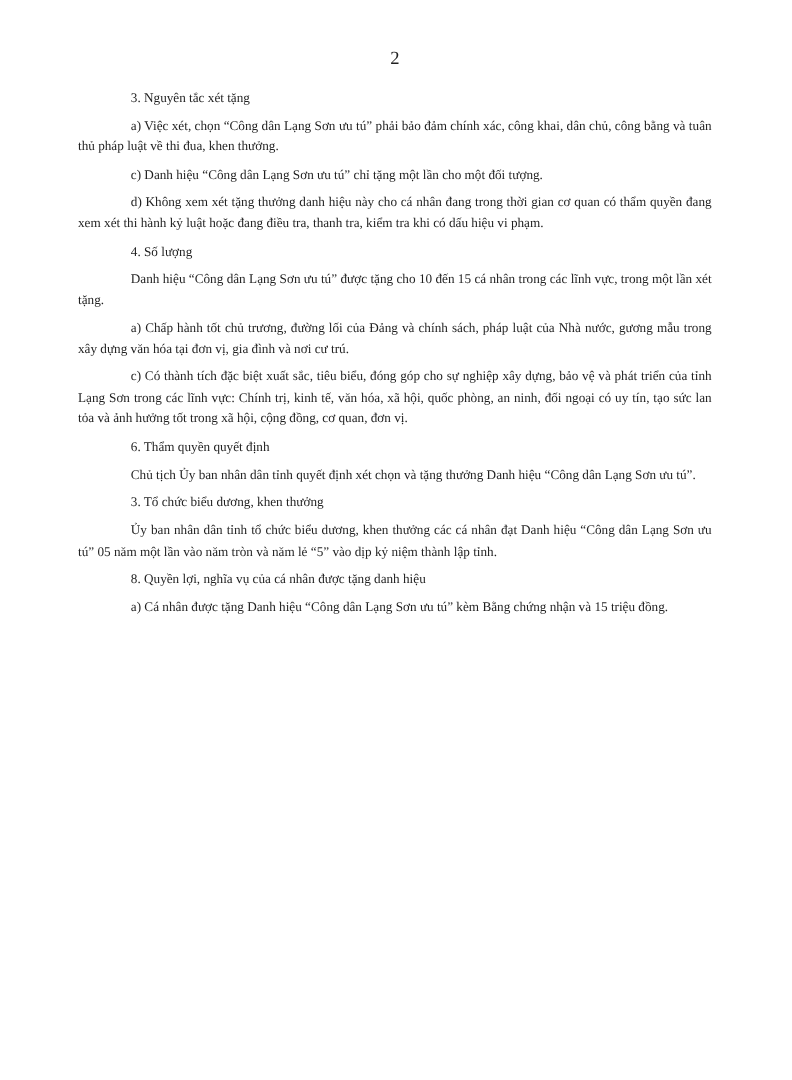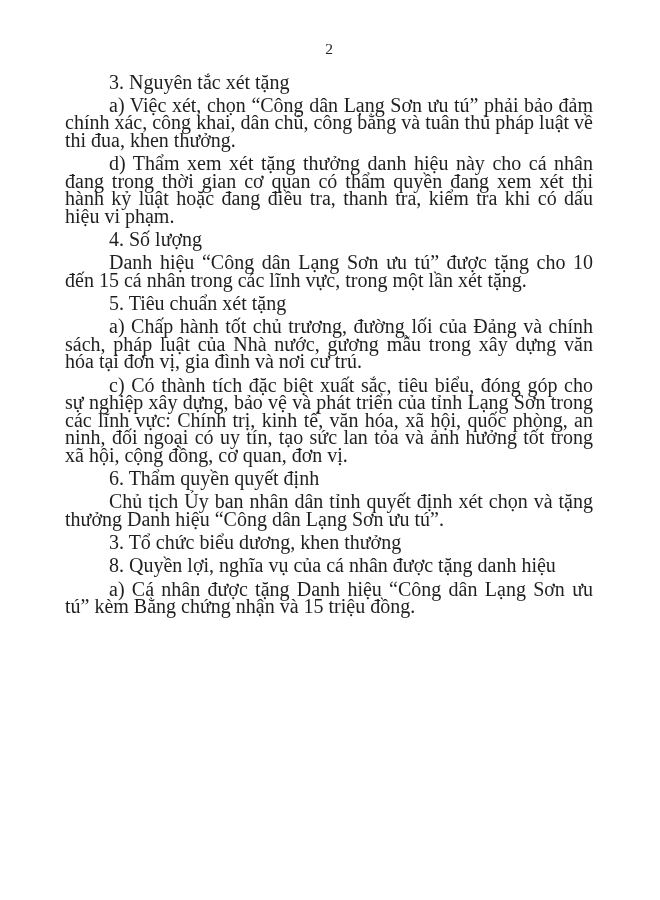--- a/index.html
+++ b/index.html
@@ -22,43 +22,44 @@
     padding-top: 40px;
     text-align: center;
     font-size: 15.5px;
     line-height: 17.6px;
   }
   .content {
     margin-top: 16px;
   }
   .content p {
     margin: 0 0 5.6px 0;
-    font-size: 20px;
+    font-size: 11px;
     line-height: 17.6px;
     text-indent: 44px;
     text-align: justify;
     text-justify: inter-word;
   }
   .content p.heading {
     text-align: left;
   }
 </style>
 </head>
 <body>
 
 <div class="page">
   <div class="page-number">2</div>
   <div class="content">
     <p class="heading">3. Nguyên tắc xét tặng</p>
     <p class="body">a) Việc xét, chọn “Công dân Lạng Sơn ưu tú” phải bảo đảm chính xác, công khai, dân chủ, công bằng và tuân thủ pháp luật về thi đua, khen thưởng.</p>
-    <p class="body">d) Thẩm xem xét tặng thưởng danh hiệu này cho cá nhân đang trong thời gian cơ quan có thẩm quyền đang xem xét thi hành kỷ luật hoặc đang điều tra, thanh tra, kiểm tra khi có dấu hiệu vi phạm.</p>
+    <p class="body">c) Danh hiệu “Công dân Lạng Sơn ưu tú” chỉ tặng một lần cho một đối tượng.</p>
+    <p class="body">d) Không xem xét tặng thưởng danh hiệu này cho cá nhân đang trong thời gian cơ quan có thẩm quyền đang xem xét thi hành kỷ luật hoặc đang điều tra, thanh tra, kiểm tra khi có dấu hiệu vi phạm.</p>
     <p class="heading">4. Số lượng</p>
     <p class="body">Danh hiệu “Công dân Lạng Sơn ưu tú” được tặng cho 10 đến 15 cá nhân trong các lĩnh vực, trong một lần xét tặng.</p>
-    <p class="heading">5. Tiêu chuẩn xét tặng</p>
     <p class="body">a) Chấp hành tốt chủ trương, đường lối của Đảng và chính sách, pháp luật của Nhà nước, gương mẫu trong xây dựng văn hóa tại đơn vị, gia đình và nơi cư trú.</p>
     <p class="body">c) Có thành tích đặc biệt xuất sắc, tiêu biểu, đóng góp cho sự nghiệp xây dựng, bảo vệ và phát triển của tỉnh Lạng Sơn trong các lĩnh vực: Chính trị, kinh tế, văn hóa, xã hội, quốc phòng, an ninh, đối ngoại có uy tín, tạo sức lan tỏa và ảnh hưởng tốt trong xã hội, cộng đồng, cơ quan, đơn vị.</p>
     <p class="heading">6. Thẩm quyền quyết định</p>
     <p class="body">Chủ tịch Ủy ban nhân dân tỉnh quyết định xét chọn và tặng thưởng Danh hiệu “Công dân Lạng Sơn ưu tú”.</p>
     <p class="heading">3. Tổ chức biểu dương, khen thưởng</p>
+    <p class="body">Ủy ban nhân dân tỉnh tổ chức biểu dương, khen thưởng các cá nhân đạt Danh hiệu “Công dân Lạng Sơn ưu tú” 05 năm một lần vào năm tròn và năm lẻ “5” vào dịp kỷ niệm thành lập tỉnh.</p>
     <p class="heading">8. Quyền lợi, nghĩa vụ của cá nhân được tặng danh hiệu</p>
     <p class="body">a) Cá nhân được tặng Danh hiệu “Công dân Lạng Sơn ưu tú” kèm Bằng chứng nhận và 15 triệu đồng.</p>
   </div>
 </div>
 
 </body></html>

